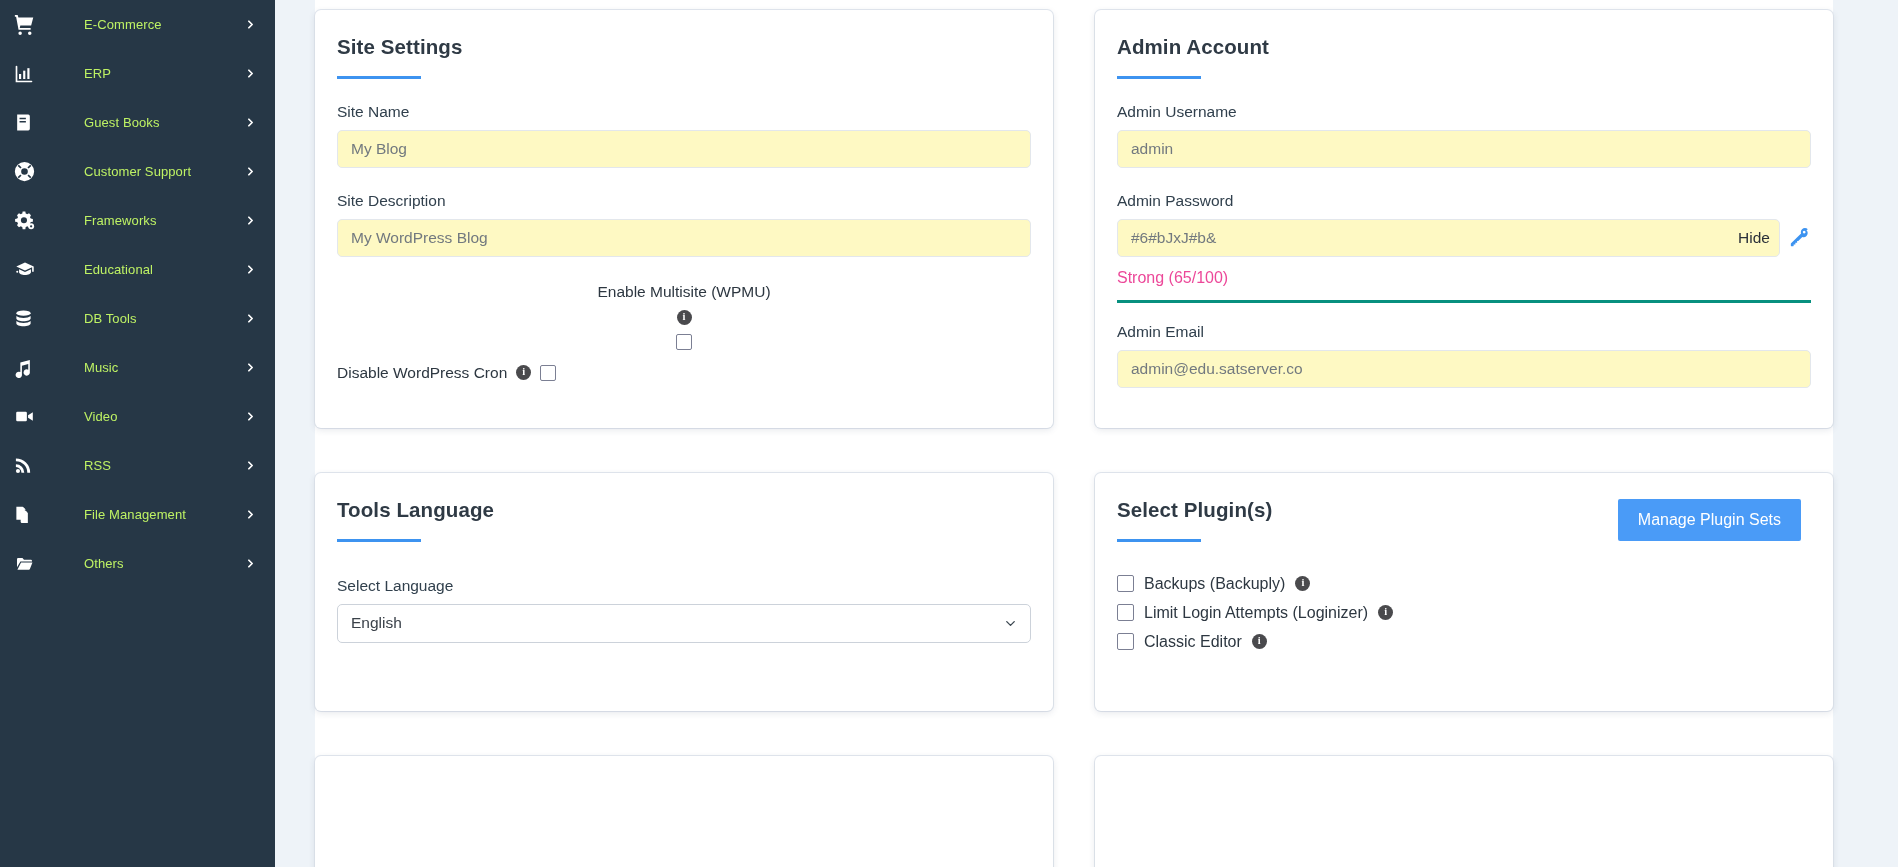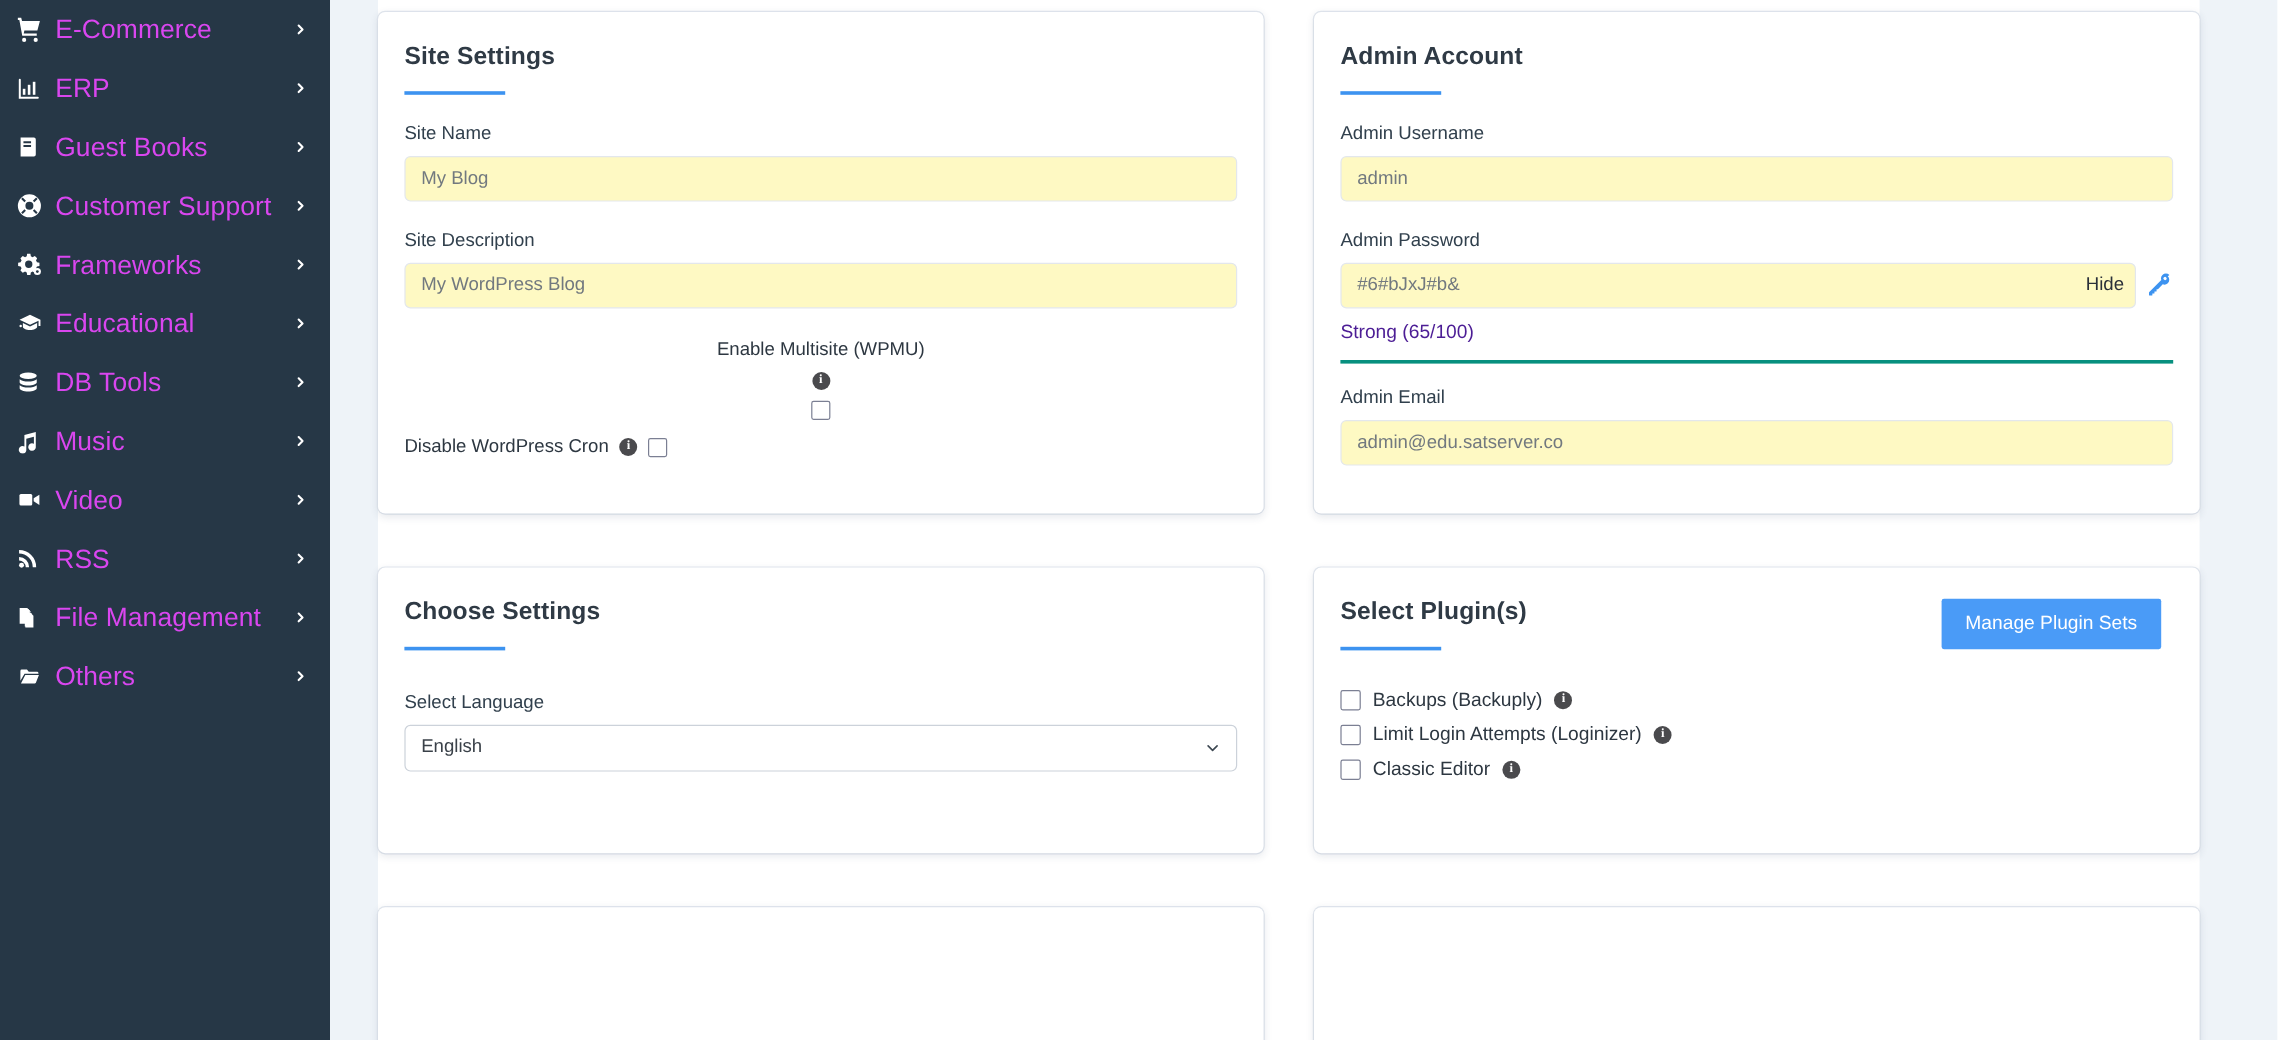--- a/index.html
+++ b/index.html
@@ -26,25 +26,26 @@
     cursor: pointer;
     position: relative;
   }
   .nav-icon {
     width: 32px; min-width: 32px;
     display: flex; align-items: center; justify-content: flex-start;
     color: #ffffff;
   }
   .nav-icon svg { display: block; }
   .nav-label {
-    font-size: 22px;
+    font-size: 13px;
     letter-spacing: .1px;
-    color: #d946ef;
+    color: #bef264;
     flex: 1;
     white-space: nowrap;
+    margin-left: 38px;
   }
   .nav-chev {
     width: 14px; min-width: 14px;
     display: flex; align-items: center; justify-content: center;
     color: #ffffff;
   }
 
   
   .content {
     flex: 1;
@@ -116,21 +117,21 @@
     color: #2a3039;
     cursor: pointer;
     padding-left: 8px;
   }
   .pw-row { display: flex; align-items: center; gap: 9px; }
   .pw-row .input { flex: 1; }
   .key-icon { width: 22px; min-width: 22px; color: #3d93f0; display: flex; align-items: center; }
 
   .strength-label {
     font-size: 16px;
-    color: #4c1d95;
+    color: #ec4899;
     margin-top: 12px;
   }
   .strength-bar {
     height: 3px;
     background: #07907f;
     margin-top: 13px;
     width: 100%;
   }
 
   .check-row {
@@ -438,21 +439,21 @@
 
             <div class="field" style="margin-top:20px;">
               <label class="field-label">Admin Email</label>
               <div class="input">admin@edu.satserver.co</div>
             </div>
           </section>
         </div>
 
         <div class="col" style="padding-top:27px;">
           <section class="card" style="height:238px;">
-            <h2 class="card-title">Choose Settings</h2>
+            <h2 class="card-title">Tools Language</h2>
             <div class="title-underline"></div>
 
             <div class="field" style="margin-top:35px;">
               <label class="field-label">Select Language</label>
               <div class="select-wrap">
                 <div class="select">English</div>
                 <span class="select-chev">
                   <svg width="15" height="15" viewBox="0 0 24 24" fill="none" stroke="currentColor" stroke-width="2.2" stroke-linecap="round" stroke-linejoin="round">
                       <polyline points="6 9 12 15 18 9"></polyline>
                     </svg>

